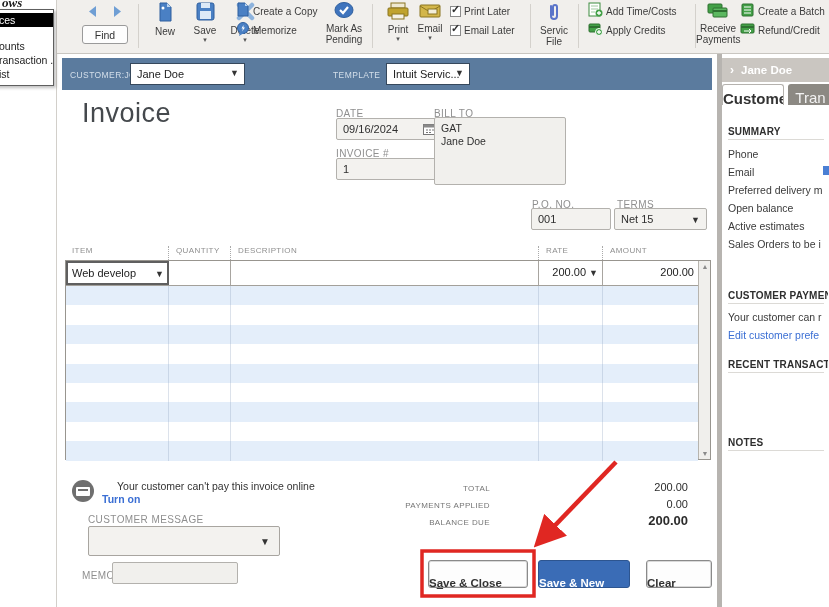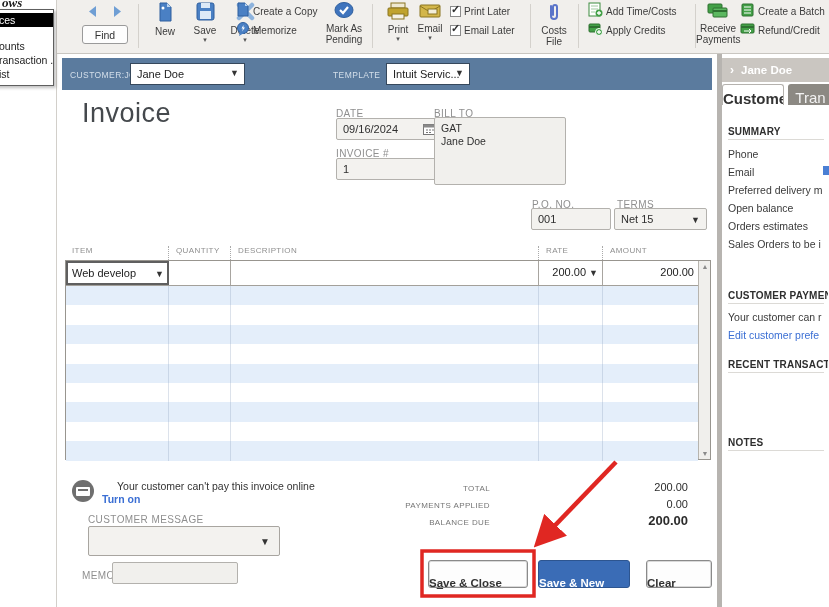--- a/index.html
+++ b/index.html
@@ -204,21 +204,21 @@
           </span>
         <span class="tb-lbl">Email Later</span>
       </div>
     </div>
     <div class="tb-sep" style="left:473px"></div>
 
     <div class="tb-btn" style="left:477px">
       <span><svg width="14" height="19">
             <path d="M4 4 v10 a3 3 0 0 0 6 0 v-9 a2 2 0 0 0 -4 0 v8" stroke="#5b74c9" stroke-width="2" fill="none" stroke-linecap="round"></path>
           </svg></span>
-      <div class="tb-lbl">Costs</div>
+      <div class="tb-lbl">Servic</div>
       <div class="tb-lbl">File</div>
     </div>
     <div class="tb-sep" style="left:521px"></div>
 
     <div class="tb-stack" style="left:531px; width:104px">
       <div class="tb-row">
         <span><svg width="15" height="15">
               <rect x="1" y="1" width="11" height="13" fill="#fff" stroke="#3c8c3f"></rect>
               <path d="M3 4 h7 M3 7 h7 M3 10 h4" stroke="#9fc9a0"></path>
               <circle cx="11" cy="11" r="3.5" fill="#43a047"></circle>
@@ -434,21 +434,21 @@
   <div class="rp-tab active">Customer</div>
   <div class="rp-tab inactive">Tran</div>
 
   <div class="rp-sec" style="top:126px">SUMMARY</div>
   <div class="rp-div" style="top:139px"></div>
   <div id="rp-summary">
       <div class="rp-row" style="top: 148px;">Phone</div>
       <div class="rp-row" style="top: 166px;">Email</div>
       <div class="rp-row" style="top: 184px;">Preferred delivery m</div>
       <div class="rp-row" style="top: 202px;">Open balance</div>
-      <div class="rp-row" style="top: 220px;">Orders estimates</div>
+      <div class="rp-row" style="top: 220px;">Active estimates</div>
       <div class="rp-row" style="top: 238px;">Sales Orders to be i</div>
     </div>
   <div class="rp-pencil"></div>
 
   <div class="rp-sec" style="top:290px">CUSTOMER PAYMEN</div>
   <div class="rp-div" style="top:303px"></div>
   <div class="rp-row" style="top:311px">Your customer can r</div>
   <div class="rp-row rp-link" style="top:329px">Edit customer prefe</div>
 
   <div class="rp-sec" style="top:359px">RECENT TRANSACTIO</div>

